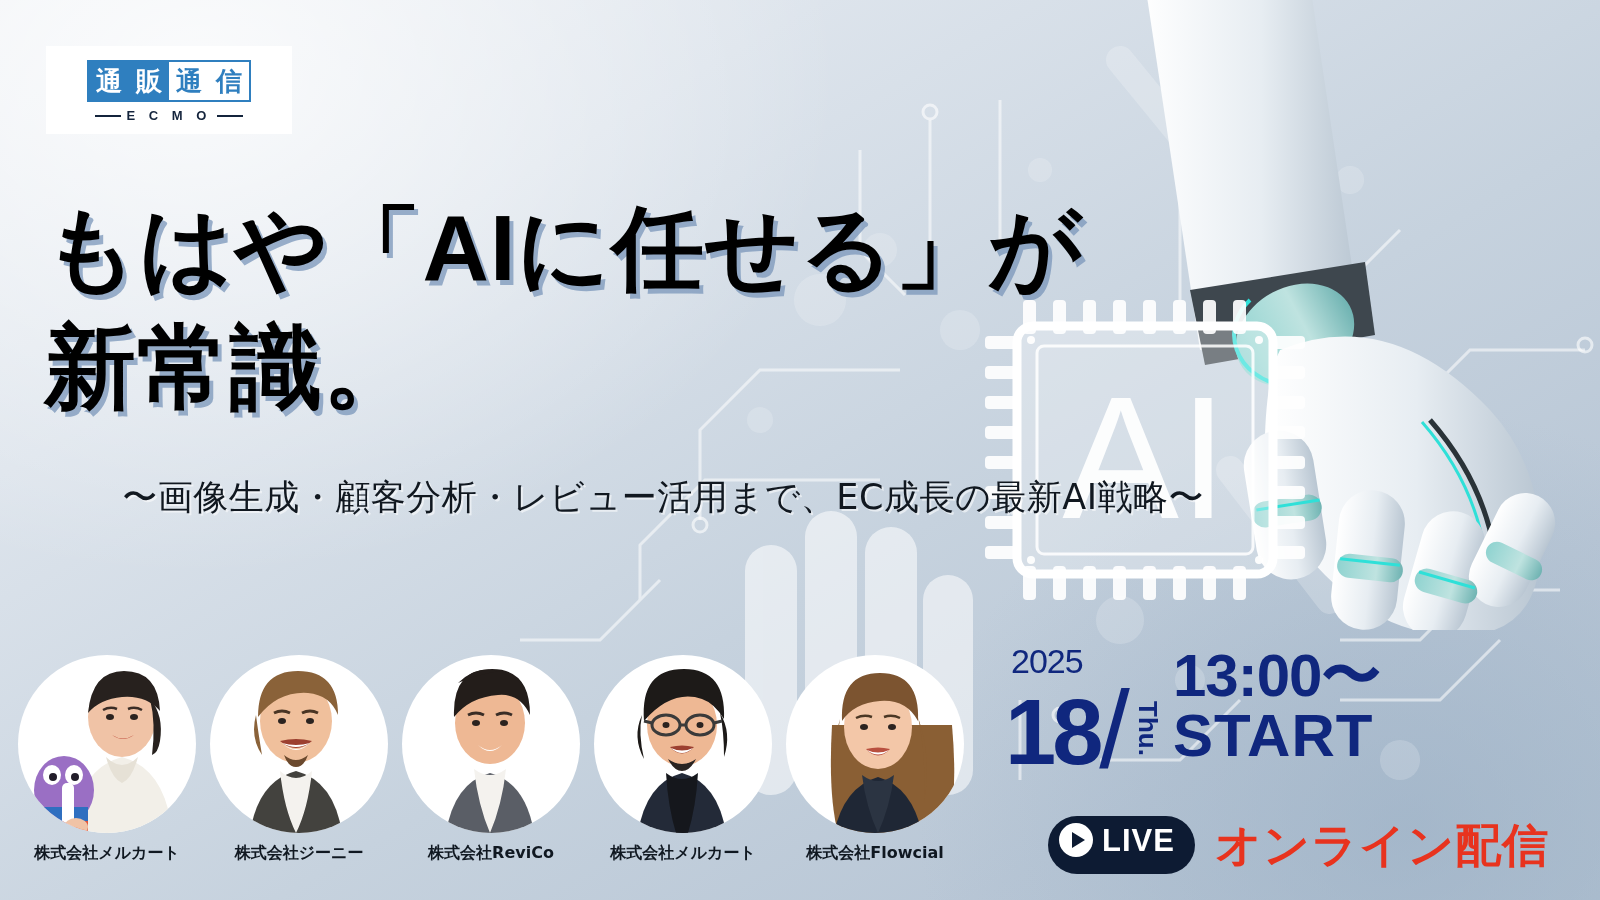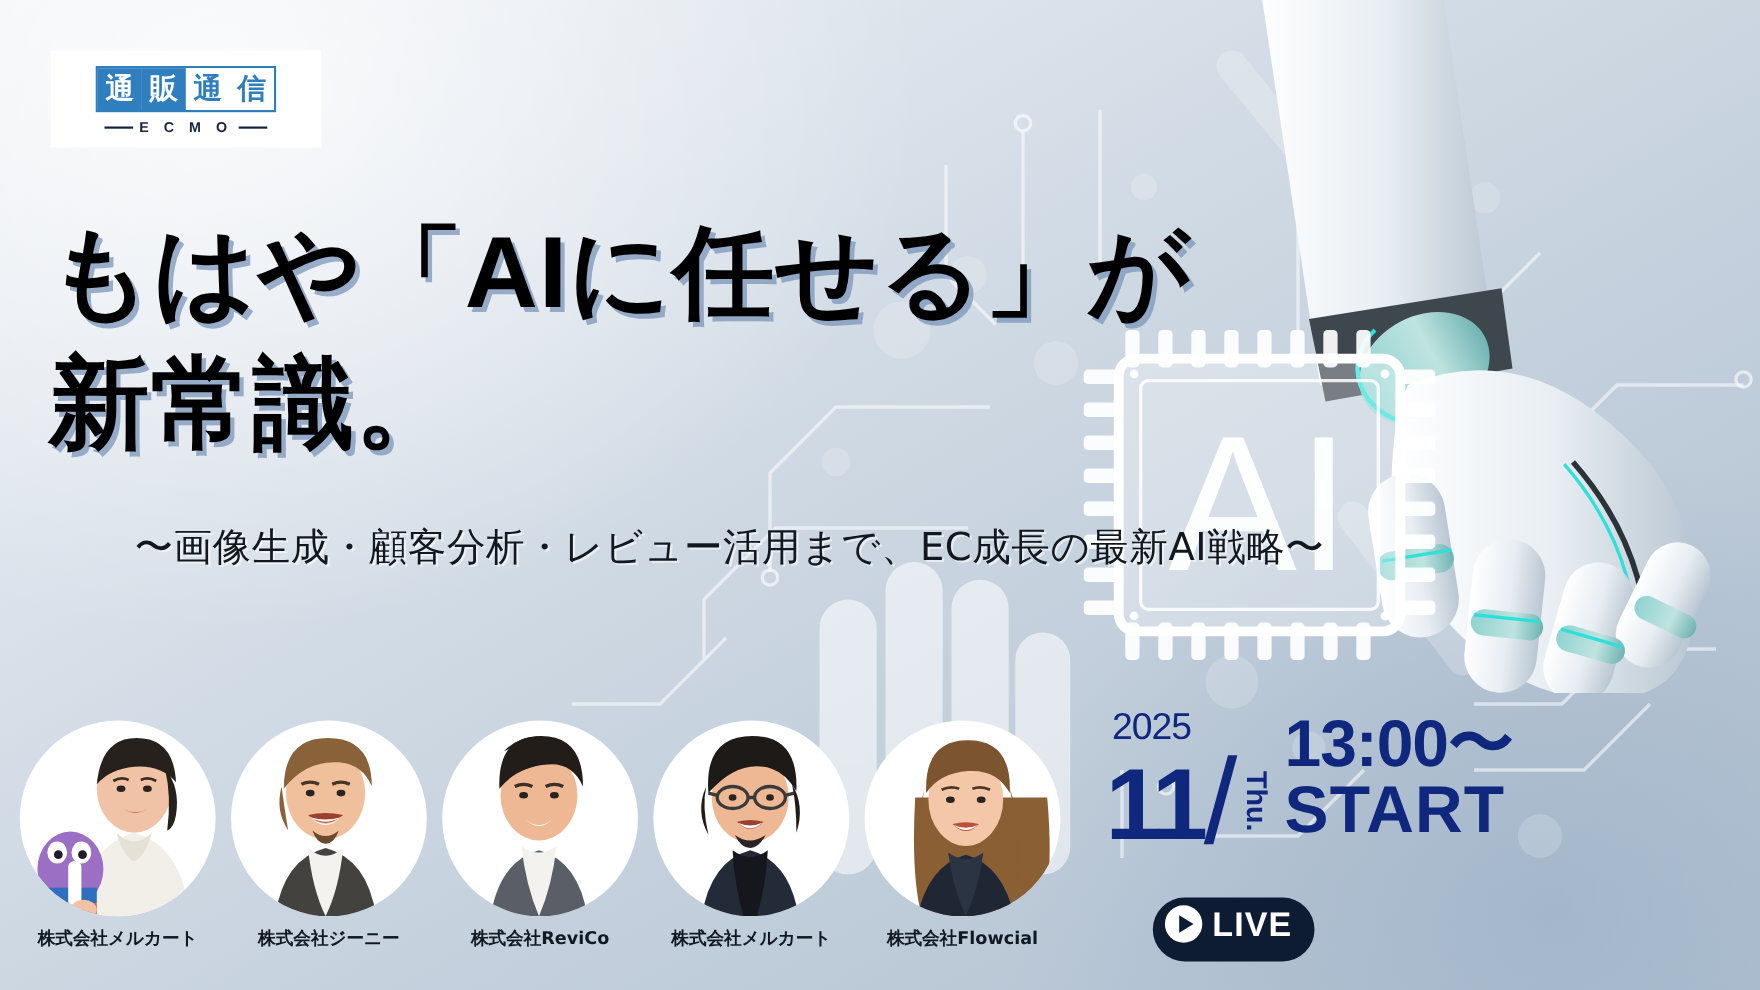--- a/index.html
+++ b/index.html
@@ -405,33 +405,34 @@
       </div>
       <div class="speaker-name">株式会社Flowcial</div>
     </div>
 
   </div>
 
   <div class="date-block">
     <div class="date-left">
       <div class="year">2025</div>
       <div class="mmdd">
-        <span class="mm">11</span>
+        <span class="mm">18</span>
         <span class="slash">/</span>
       </div>
     </div>
     <div class="dow">Thu.</div>
     <div class="time-block">
       <div class="time">13:00〜</div>
       <div class="start">START</div>
     </div>
   </div>
 
   <div class="live-row">
     <div class="live-pill">
       <span class="play-circle">
         <span class="play-tri"></span>
       </span>
       <span class="live-text">LIVE</span>
     </div>
+    <div class="online-text">オンライン配信</div>
   </div>
 
 </div>
 
 </body></html>

